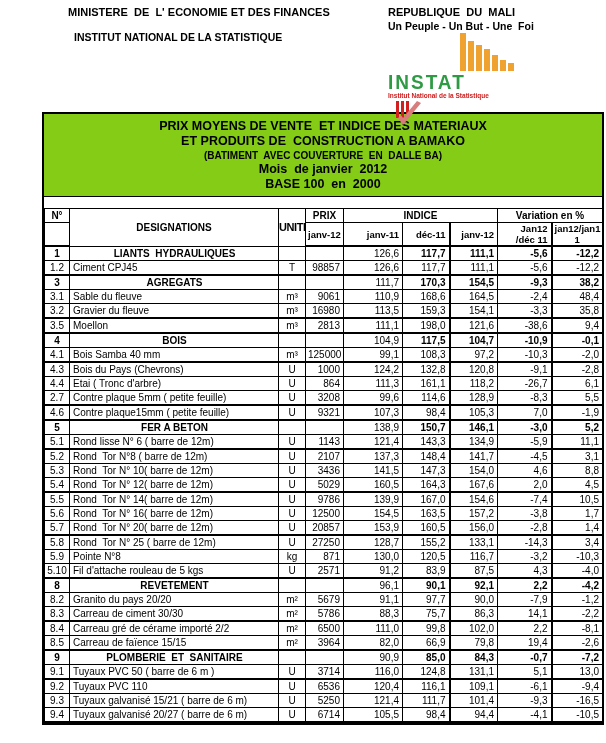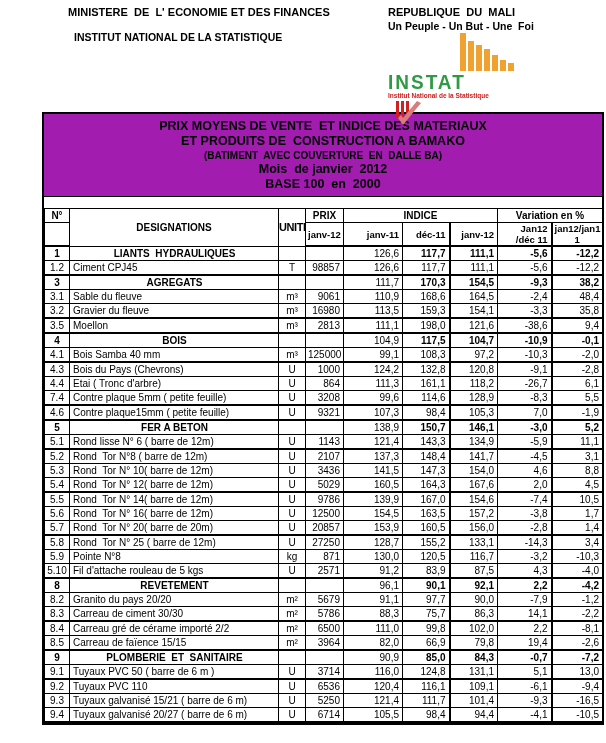--- a/index.html
+++ b/index.html
@@ -16,21 +16,21 @@
   .motto      { font-size:10.5px; font-weight:bold; margin-top:2px; white-space:pre; }
   .logo { margin-top:1px; line-height:0; }
   .bars { display:flex; align-items:flex-end; justify-content:center; gap:2px; height:38px; }
   .bars i { display:block; width:6px; background:#F0A230; }
   .instat-name { font-size:19px; font-weight:900; color:#2E9B44; letter-spacing:2px;
                  line-height:19px; margin-top:1px; transform:scaleY(1.08); }
   .instat-caption { font-size:6.5px; font-weight:bold; color:#CE1D1D; line-height:8px; margin-top:1px; }
   .mark { margin-top:1px; }
 
   .doc { margin-left:42px; width:562px; border:2px solid #000; }
-  .title-block { background:#a21caf; border-bottom:1px solid #000; text-align:center; padding:5px 0 4px; }
+  .title-block { background:#84cc16; border-bottom:1px solid #000; text-align:center; padding:5px 0 4px; }
   .title-block div { font-weight:bold; white-space:pre; }
   .t-main  { font-size:12.5px; line-height:15px; }
   .t-small { font-size:10px;   line-height:13px; }
   .gap { height:11px; background:#fff; }
 
   table { width:100%; border-collapse:collapse; table-layout:fixed; }
   td, th { border:1px solid #000; font-size:10px; line-height:13px; height:14px;
            padding:0 2px; overflow:hidden; white-space:pre; vertical-align:middle; }
   thead th { font-weight:bold; text-align:center; }
   th.h-unite { font-size:11px; letter-spacing:-0.4px; padding:0; }
@@ -229,21 +229,21 @@
           <td class="c-desig">Etai ( Tronc d'arbre)</td>
           <td class="c-unit">U</td>
           <td class="num">864</td>
           <td class="num c-i1">111,3</td>
           <td class="num bR2">161,1</td>
           <td class="num">118,2</td>
           <td class="num bR2">-26,7</td>
           <td class="num">6,1</td>
         </tr>
         <tr class="thick">
-          <td class="c-no">7.4</td>
+          <td class="c-no">2.7</td>
           <td class="c-desig">Contre plaque 5mm ( petite feuille)</td>
           <td class="c-unit">U</td>
           <td class="num">3208</td>
           <td class="num c-i1">99,6</td>
           <td class="num bR2">114,6</td>
           <td class="num">128,9</td>
           <td class="num bR2">-8,3</td>
           <td class="num">5,5</td>
         </tr>
         <tr class="thick">
@@ -329,21 +329,21 @@
           <td class="c-unit">U</td>
           <td class="num">12500</td>
           <td class="num c-i1">154,5</td>
           <td class="num bR2">163,5</td>
           <td class="num">157,2</td>
           <td class="num bR2">-3,8</td>
           <td class="num">1,7</td>
         </tr>
         <tr class="thick">
           <td class="c-no">5.7</td>
-          <td class="c-desig">Rond  Tor N° 20( barre de 20m)</td>
+          <td class="c-desig">Rond  Tor N° 20( barre de 12m)</td>
           <td class="c-unit">U</td>
           <td class="num">20857</td>
           <td class="num c-i1">153,9</td>
           <td class="num bR2">160,5</td>
           <td class="num">156,0</td>
           <td class="num bR2">-2,8</td>
           <td class="num">1,4</td>
         </tr>
         <tr>
           <td class="c-no">5.8</td>

